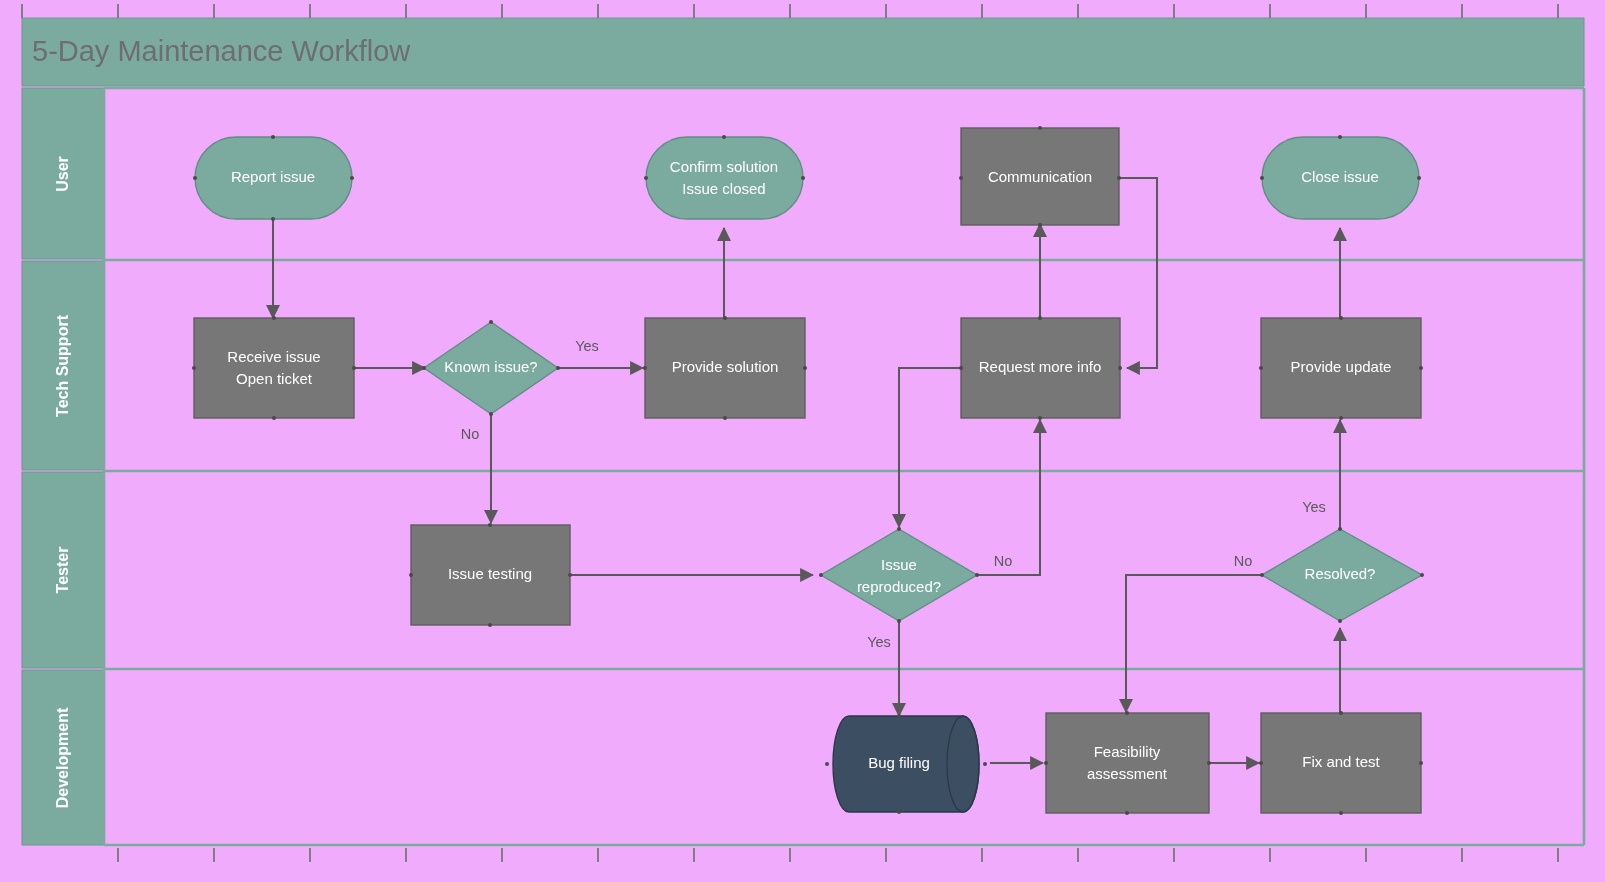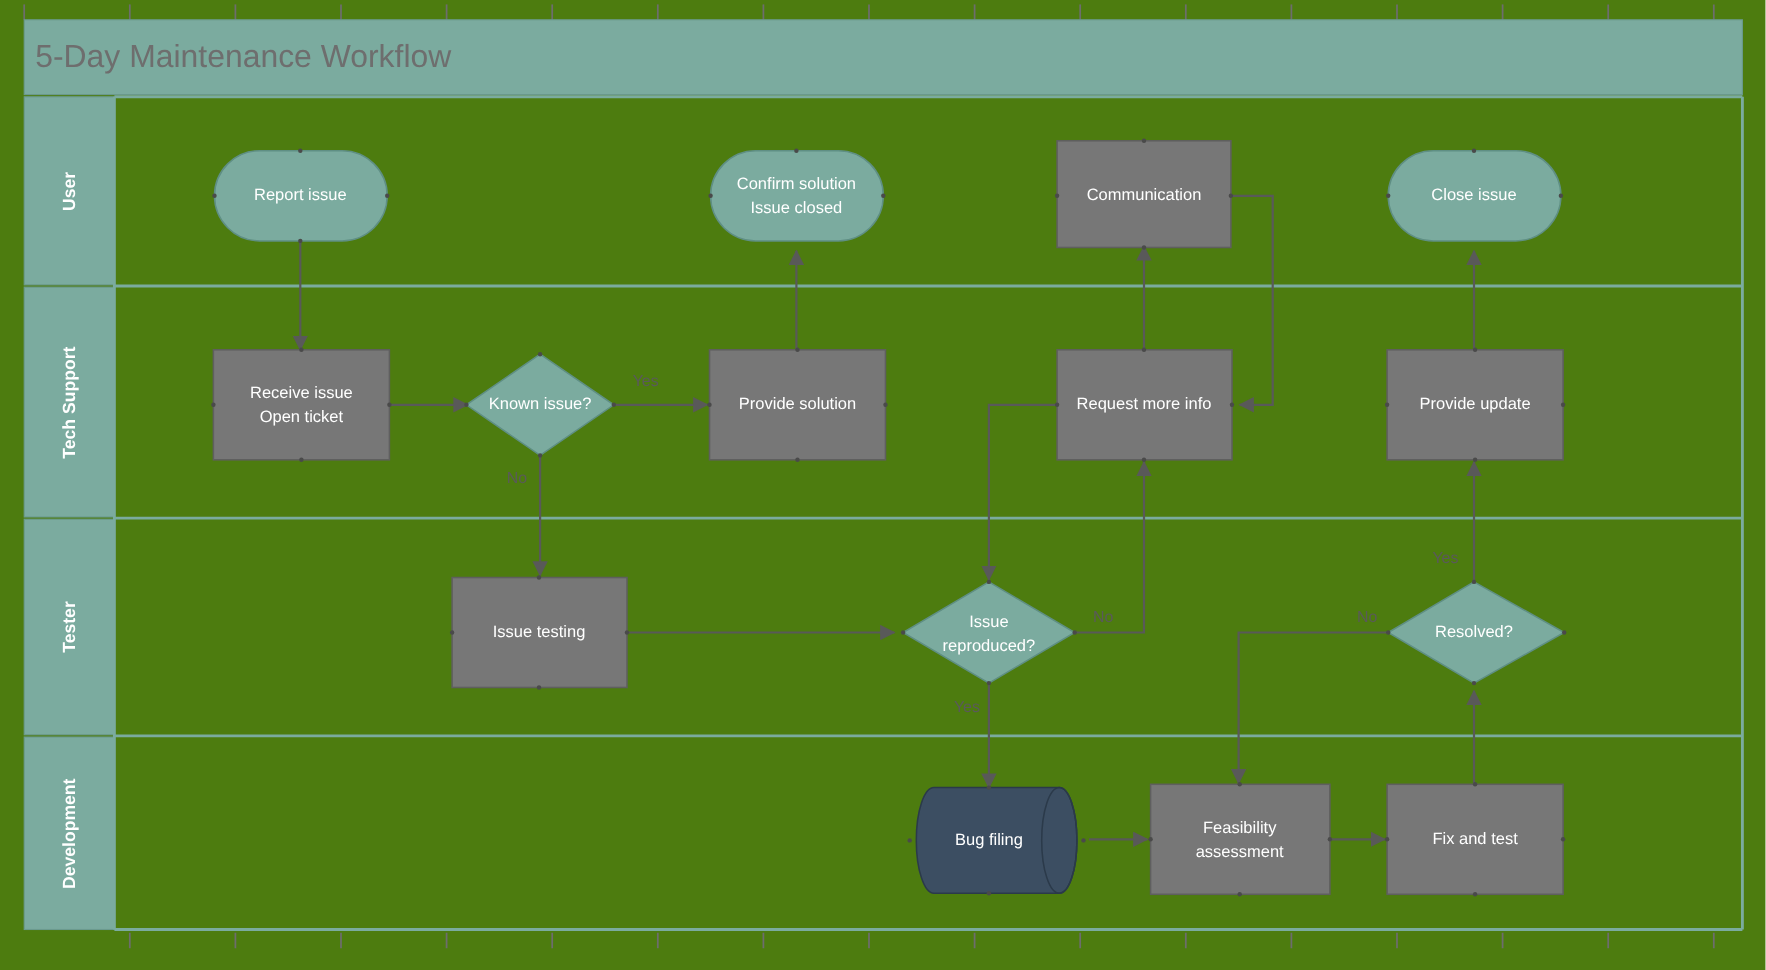--- a/index.html
+++ b/index.html
@@ -7,21 +7,21 @@
     padding: 0;
     background: #ffffff;
   }
   body {
     font-family: "Liberation Sans", sans-serif;
   }
   #canvas {
     position: relative;
     width: 1605px;
     height: 882px;
-    background: #4d7c0f;
+    background: #f0abfc;
     overflow: hidden;
   }
   #diagram-svg {
     position: absolute;
     left: 0;
     top: 0;
     width: 1605px;
     height: 882px;
   }
   .node-label {

